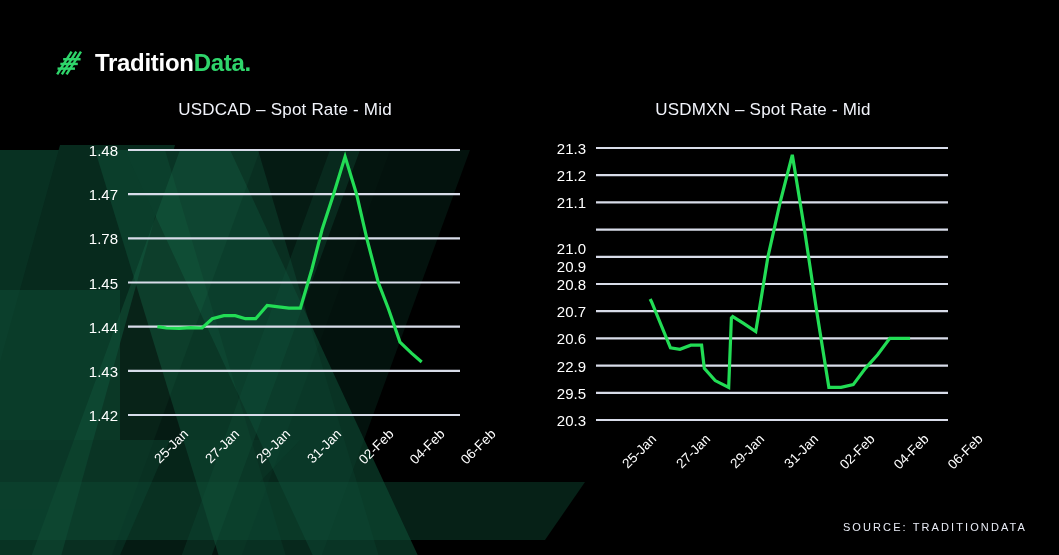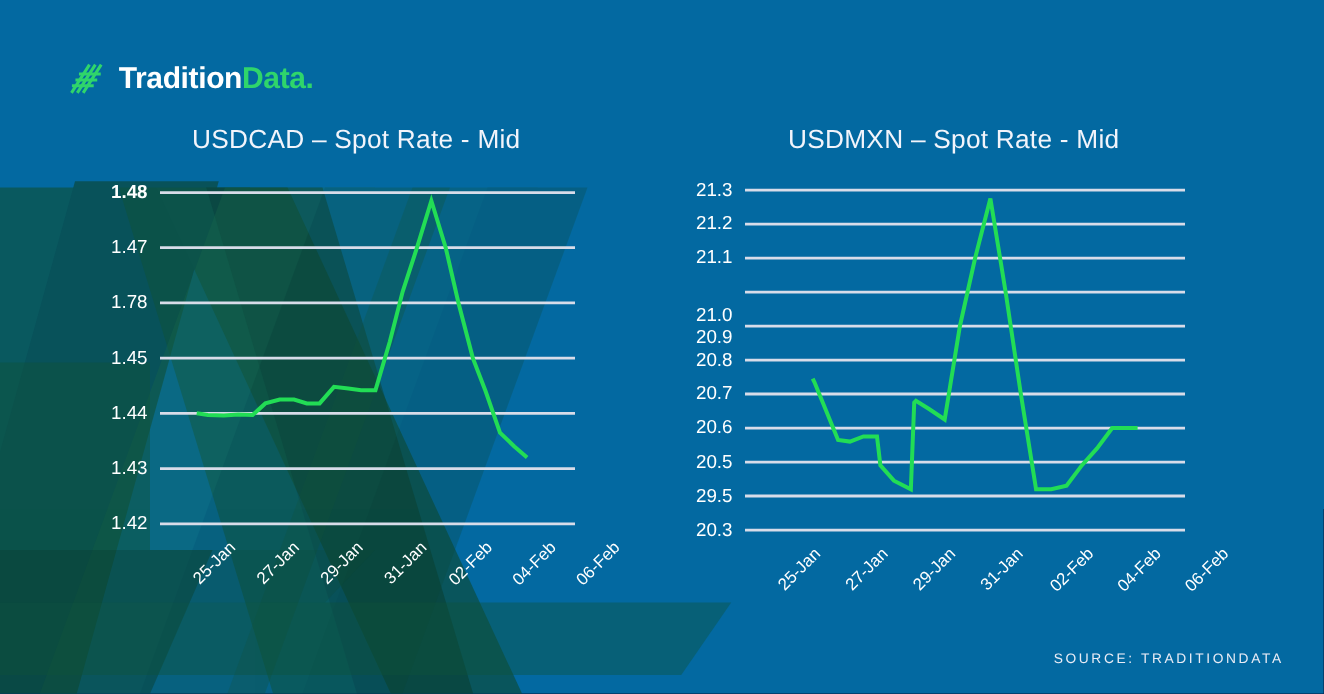--- a/index.html
+++ b/index.html
@@ -5,21 +5,21 @@
   * { box-sizing: border-box; margin: 0; padding: 0; }
   html, body {
     width: 1059px; height: 555px;
     background: #060d2e;
     font-family: "Liberation Sans", sans-serif;
     overflow: hidden;
   }
   #root {
     position: relative;
     width: 1059px; height: 555px;
-    background: #0369a1;
+    background: #000000;
     overflow: hidden;
   }
   
   .bg-deco { position: absolute; inset: 0; z-index: 0; pointer-events: none; }
 
   
   .logo-wrap {
     position: absolute; left: 55px; top: 48px;
     display: flex; align-items: center; gap: 10px;
     z-index: 5;
@@ -33,21 +33,21 @@
   .logo-text .t2 { color: #2fd56b; }
 
   
   .chart-panel { position: absolute; z-index: 3; }
   #panel-left  { left: 60px;  top: 100px; width: 450px; height: 400px; }
   #panel-right { left: 528px; top: 100px; width: 470px; height: 400px; }
 
   .chart-title {
     text-align: center;
     color: #f2f4fb;
-    font-size: 21px;
+    font-size: 17px;
     letter-spacing: 0.2px;
     margin-bottom: 8px;
     white-space: nowrap;
   }
   .plot-area { position: relative; }
   .plot-svg { display: block; }
 
   .ytick {
     position: absolute;
     right: 0;
@@ -146,21 +146,21 @@
           <line x1="68" x2="400" y1="22" y2="22" stroke="#d8dce9" stroke-width="2.2"></line>
           <line x1="68" x2="400" y1="66.16666666666666" y2="66.16666666666666" stroke="#d8dce9" stroke-width="2.2"></line>
           <line x1="68" x2="400" y1="110.33333333333333" y2="110.33333333333333" stroke="#d8dce9" stroke-width="2.2"></line>
           <line x1="68" x2="400" y1="154.5" y2="154.5" stroke="#d8dce9" stroke-width="2.2"></line>
           <line x1="68" x2="400" y1="198.66666666666666" y2="198.66666666666666" stroke="#d8dce9" stroke-width="2.2"></line>
           <line x1="68" x2="400" y1="242.83333333333334" y2="242.83333333333334" stroke="#d8dce9" stroke-width="2.2"></line>
           <line x1="68" x2="400" y1="287" y2="287" stroke="#d8dce9" stroke-width="2.2"></line>
           <polyline points="97.37,198.67 106.31,199.99 119.08,200.43 130.57,199.55 142.06,199.99 152.28,190.72 163.77,187.63 175.26,187.63 185.48,190.72 195.69,190.72 207.18,177.47 218.68,178.79 228.89,180.12 240.38,180.12 251.88,141.25 262.09,101.50 273.58,66.17 285.08,28.63 296.57,66.17 306.78,110.33 318.28,154.50 328.49,181.00 339.98,214.12 351.48,225.17 361.69,234.00" fill="none" stroke="#22dd55" stroke-width="3.2" stroke-linejoin="miter" stroke-linecap="butt"></polyline>
         </svg>
         <div class="ytick-col" style="width: 58px;">
-          <div class="ytick" style="top: 22px; font-weight: bold;">1.48</div>
+          <div class="ytick" style="top: 22px;">1.48</div>
           <div class="ytick" style="top: 66.1667px;">1.47</div>
           <div class="ytick" style="top: 110.333px;">1.78</div>
           <div class="ytick" style="top: 154.5px;">1.45</div>
           <div class="ytick" style="top: 198.667px;">1.44</div>
           <div class="ytick" style="top: 242.833px;">1.43</div>
           <div class="ytick" style="top: 287px;">1.42</div>
         </div>
         <div class="xtick" style="left: 80px; top: 299px;">25-Jan</div>
         <div class="xtick" style="left: 131.077px; top: 299px;">27-Jan</div>
         <div class="xtick" style="left: 182.154px; top: 299px;">29-Jan</div>
@@ -190,21 +190,21 @@
         </svg>
         <div class="ytick-col" style="width: 58px;">
           <div class="ytick" style="top: 20px; text-align: center;">21.3</div>
           <div class="ytick" style="top: 47.2px;">21.2</div>
           <div class="ytick" style="top: 74.4px;">21.1</div>
           <div class="ytick" style="top: 120px;">21.0</div>
           <div class="ytick" style="top: 138px;">20.9</div>
           <div class="ytick" style="top: 156px;">20.8</div>
           <div class="ytick" style="top: 183.2px; text-align: center;">20.7</div>
           <div class="ytick" style="top: 210.4px;">20.6</div>
-          <div class="ytick" style="top: 237.6px;">20.5</div>
+          <div class="ytick" style="top: 237.6px;">22.9</div>
           <div class="ytick" style="top: 264.8px;">29.5</div>
           <div class="ytick" style="top: 292px;">20.3</div>
         </div>
         <div class="xtick" style="left: 80px; top: 304px;">25-Jan</div>
         <div class="xtick" style="left: 134.154px; top: 304px;">27-Jan</div>
         <div class="xtick" style="left: 188.308px; top: 304px;">29-Jan</div>
         <div class="xtick" style="left: 242.462px; top: 304px;">31-Jan</div>
         <div class="xtick" style="left: 296.615px; top: 304px;">02-Feb</div>
         <div class="xtick" style="left: 350.769px; top: 304px;">04-Feb</div>
         <div class="xtick" style="left: 404.923px; top: 304px;">06-Feb</div>

